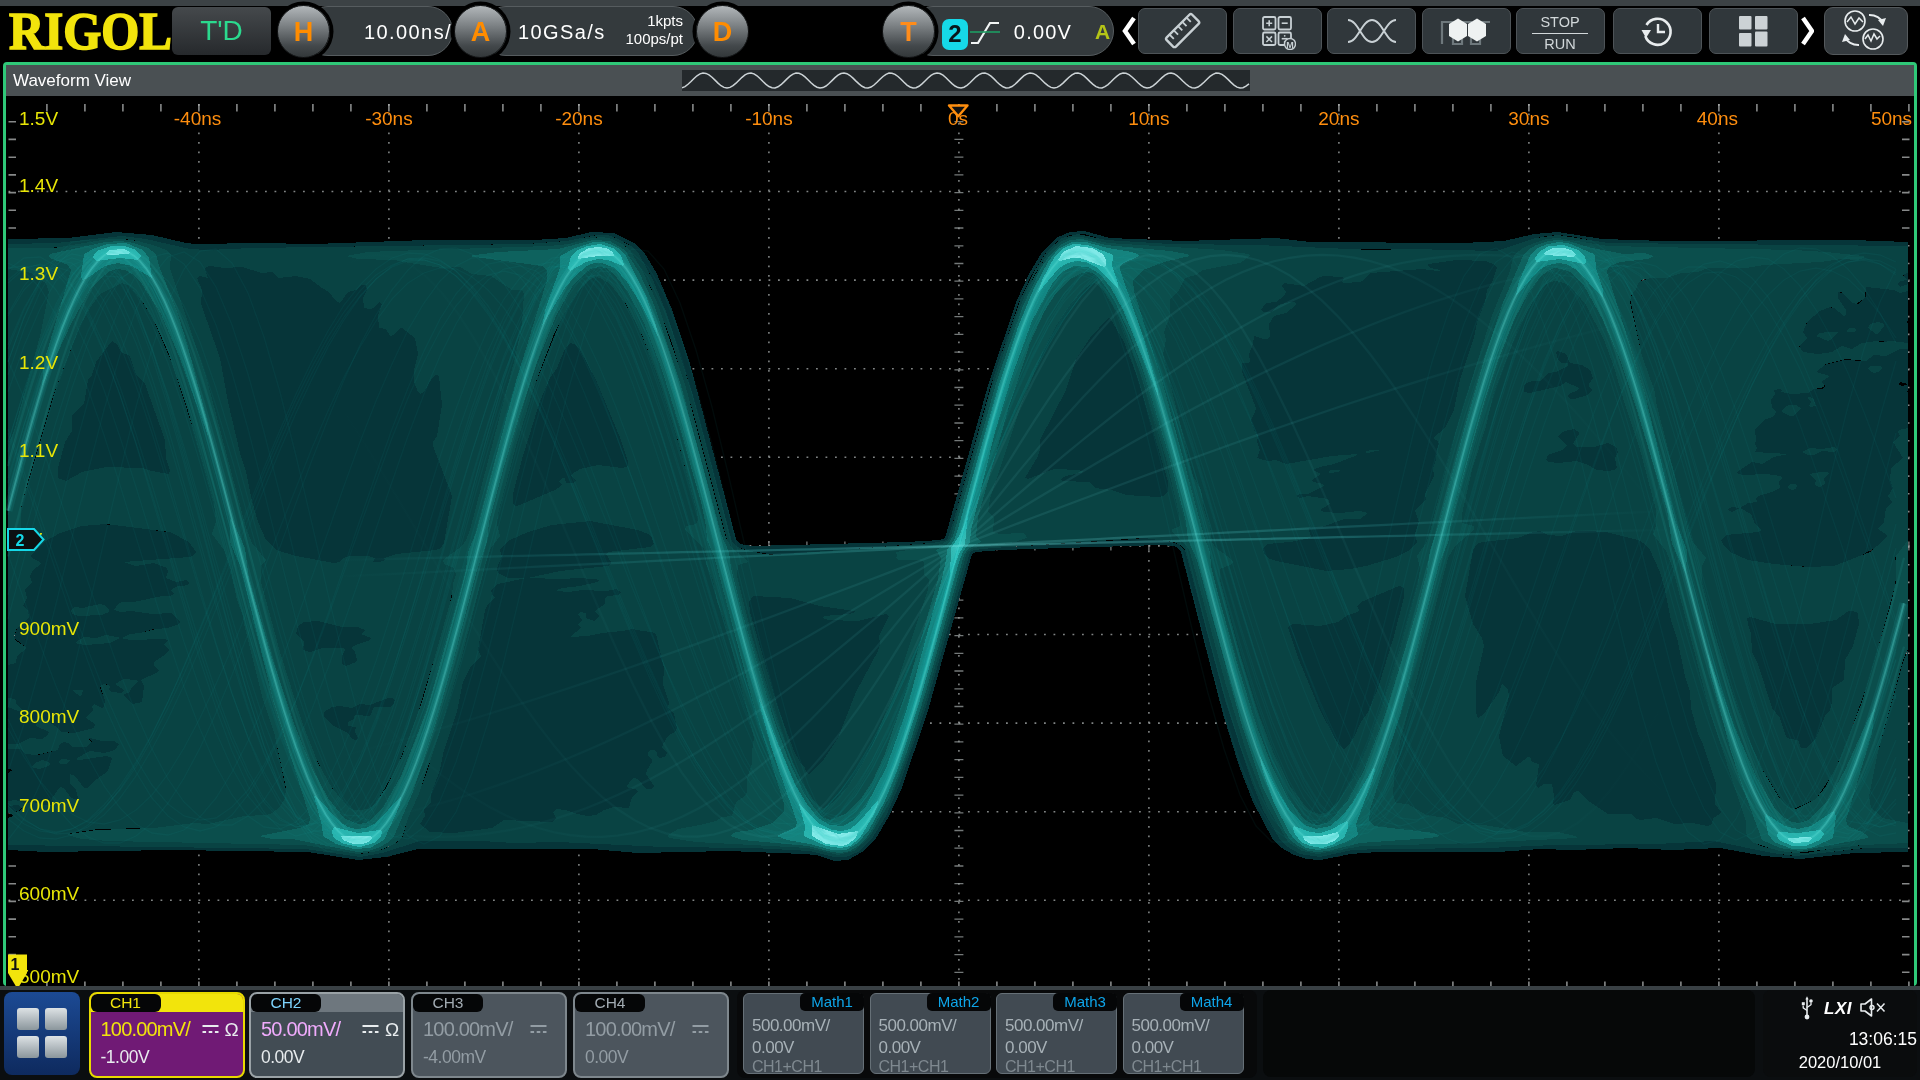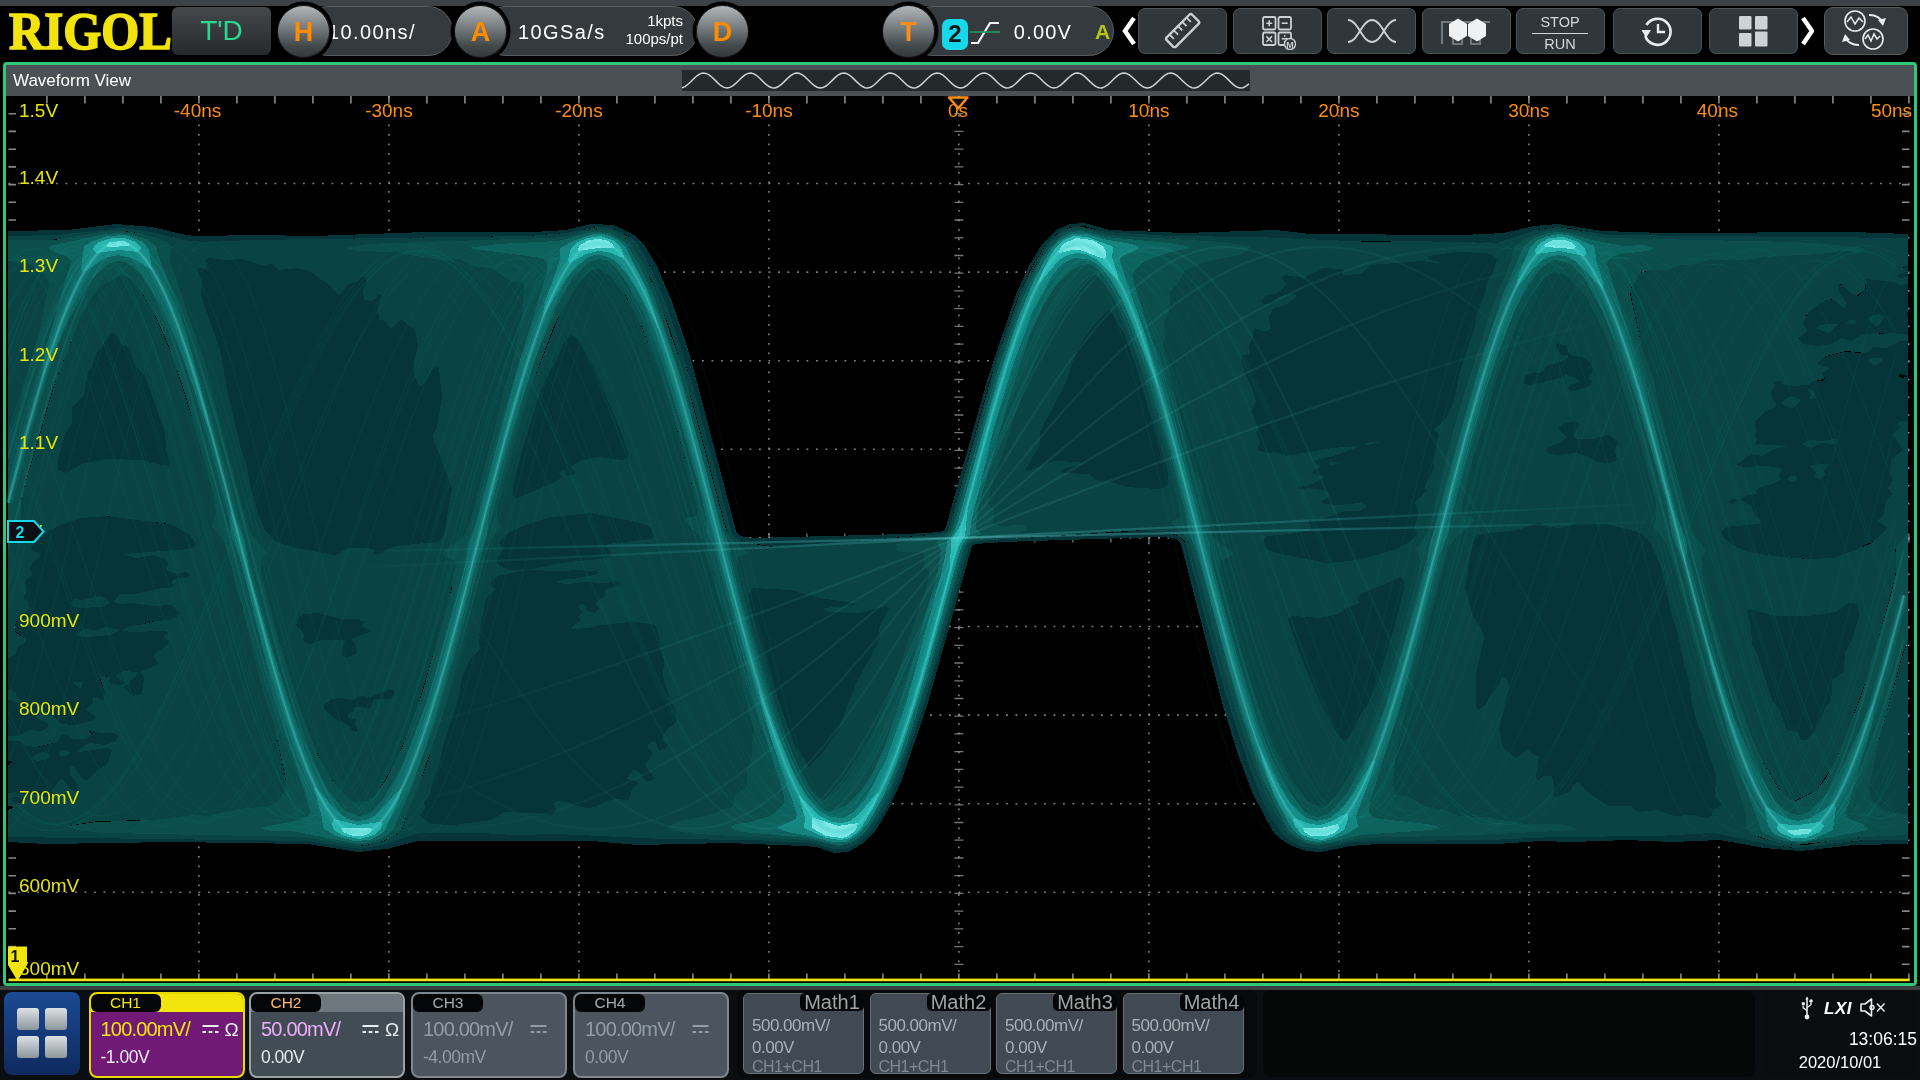--- a/index.html
+++ b/index.html
@@ -31,61 +31,61 @@
 #t_auto{position:absolute;left:186px;top:0;line-height:50px;font-size:21px;color:#b5c417;font-weight:bold}
 .tbtn{position:absolute;top:8px;width:89px;height:45.5px;background:#30373b;border:1px solid #4d5357;border-radius:7px}
 .tbtn svg{position:absolute;left:50%;top:50%;transform:translate(-50%,-50%)}
 #stoprun{color:#d2d8da;font-size:14.5px;text-align:center;line-height:17px;padding-top:5px}
 #stoprun .bar{width:56px;height:1px;background:#d2d8da;margin:2px auto}
 #fnbtn{position:absolute;left:1824px;top:7px;width:84px;height:48px;background:#343a3e;border:1.5px solid #54595c;border-radius:9px}
 #wfborder{position:absolute;left:3px;top:62px;width:1914px;height:924px;border:3px solid #2fc878;border-radius:4px}
 #wfhead{position:absolute;left:6px;top:65px;width:1908px;height:31px;background:#4a5053;color:#fff;font-size:19px}
 #wfttl{position:absolute;left:7px;top:6px;font-size:17px}
 #mini{position:absolute;left:676px;top:5px}
-#plotwrap{position:absolute;left:6px;top:96px;width:1908px;height:737px}
+#plotwrap{position:absolute;left:6px;top:104px;width:1908px;height:737px}
 #botbar{position:absolute;left:0;top:986px;width:1920px;height:94px;background:#0b0e10}
 #botstrip{position:absolute;left:0;top:0;width:1920px;height:4px;background:#394044}
 #bluebtn{position:absolute;left:4px;top:6px;width:76px;height:83px;background:linear-gradient(180deg,#1c4a94,#0e2a5e);border-radius:8px}
 .chbox{position:absolute;top:5.5px;height:86px;border-radius:8px;overflow:hidden}
 .chhead{position:absolute;left:0;top:0;width:100%;height:18px}
 .chtab{position:absolute;left:0;top:0;width:70px;height:18px;background:#050607;border-radius:6px;font-size:15.5px;text-align:center;line-height:18px}
 .l1{position:absolute;left:10px;top:24px;font-size:20px;letter-spacing:-0.8px}
 .l2{position:absolute;left:10px;top:53px;font-size:17.5px;color:#e8ecee;letter-spacing:-0.5px}
 .cic{position:absolute;top:28px}
 .ohm{position:absolute;top:25px;font-size:19px;color:#e8ecee}
 #ch1{left:88.5px;width:156px;border:2.5px solid #e8da00;background:#701a75}
 #ch1 .chhead{background:#f2e40c}
 #ch1 .chtab{color:#f2e40c}
 #ch2{left:249px;width:156px;border:2px solid #9aa2a6;background:#424c54}
 #ch2 .chhead{background:#6e777e}
-#ch2 .chtab{color:#fdba74}
+#ch2 .chtab{color:#7dd3fc}
 #ch3{left:411px;width:156px;border:2px solid #7e878d;background:#4c555d}
 #ch3 .chtab{color:#a2abb2}
 #ch4{left:573px;width:156px;border:2px solid #7e878d;background:#4c555d}
 #ch4 .chtab{color:#a2abb2}
 .dim{color:#939da4}
 #mathwrap{position:absolute;left:737px;top:3.5px;width:520px;height:88px;background:#08090a;border-radius:8px}
 .mbox{position:absolute;top:3px;width:121px;height:81px;background:#414a52;border:1px solid #667077;border-radius:6px}
-.mtab{position:absolute;right:-1px;top:-1px;width:64px;height:18px;background:#050607;border-radius:5px;color:#a3a3a3;font-size:20px;text-align:center;line-height:18px}
+.mtab{position:absolute;right:-1px;top:-1px;width:64px;height:18px;background:#050607;border-radius:5px;color:#0ea5e9;font-size:15px;text-align:center;line-height:18px}
 .ml{position:absolute;left:8px;color:#a7b1b7;font-size:17px;letter-spacing:-0.5px}
 #msgbox{position:absolute;left:1263px;top:4px;width:492px;height:87px;background:#060808;border-radius:8px}
 #infobox{position:absolute;left:1763px;top:4px;width:154px;height:87px;background:#0a0c0d;border-radius:8px;color:#fff}
 #clock{position:absolute;left:0;top:39px;width:100%;text-align:right;font-size:17.5px}
 #date{position:absolute;left:0;top:63px;width:100%;text-align:center;font-size:16.5px}
 #lxi{position:absolute;left:61px;top:9px;font-size:17px;font-style:italic;font-weight:bold;letter-spacing:0.5px}
 
 </style></head>
 <body>
 <div id="scr">
 <div id="topbar">
 <div id="topstrip"></div>
 <div id="logo">RIGOL</div>
 <div id="tdbtn">T'D</div>
 <div class="pill" id="pill_h">
-        <div class="ptxt" style="text-align:left;padding-left:24px">10.00ns/</div>
+        <div class="ptxt" style="text-align:right;padding-left:24px">10.00ns/</div>
       </div>
 <div class="circ" id="circ_h">H</div>
 <div class="pill" id="pill_a">
         <div class="ptxt" style="padding-left:36px;font-size:20px">10GSa/s</div>
   <div style="position:absolute;right:14px;top:5px;font-size:15px;text-align:right;line-height:18px">1kpts<br>100ps/pt</div>
       </div>
 <div class="circ" id="circ_a">A</div>
 <div class="circ" id="circ_d">D</div>
 <div class="pill" id="pill_t">
   <div id="t2badge">2</div>

